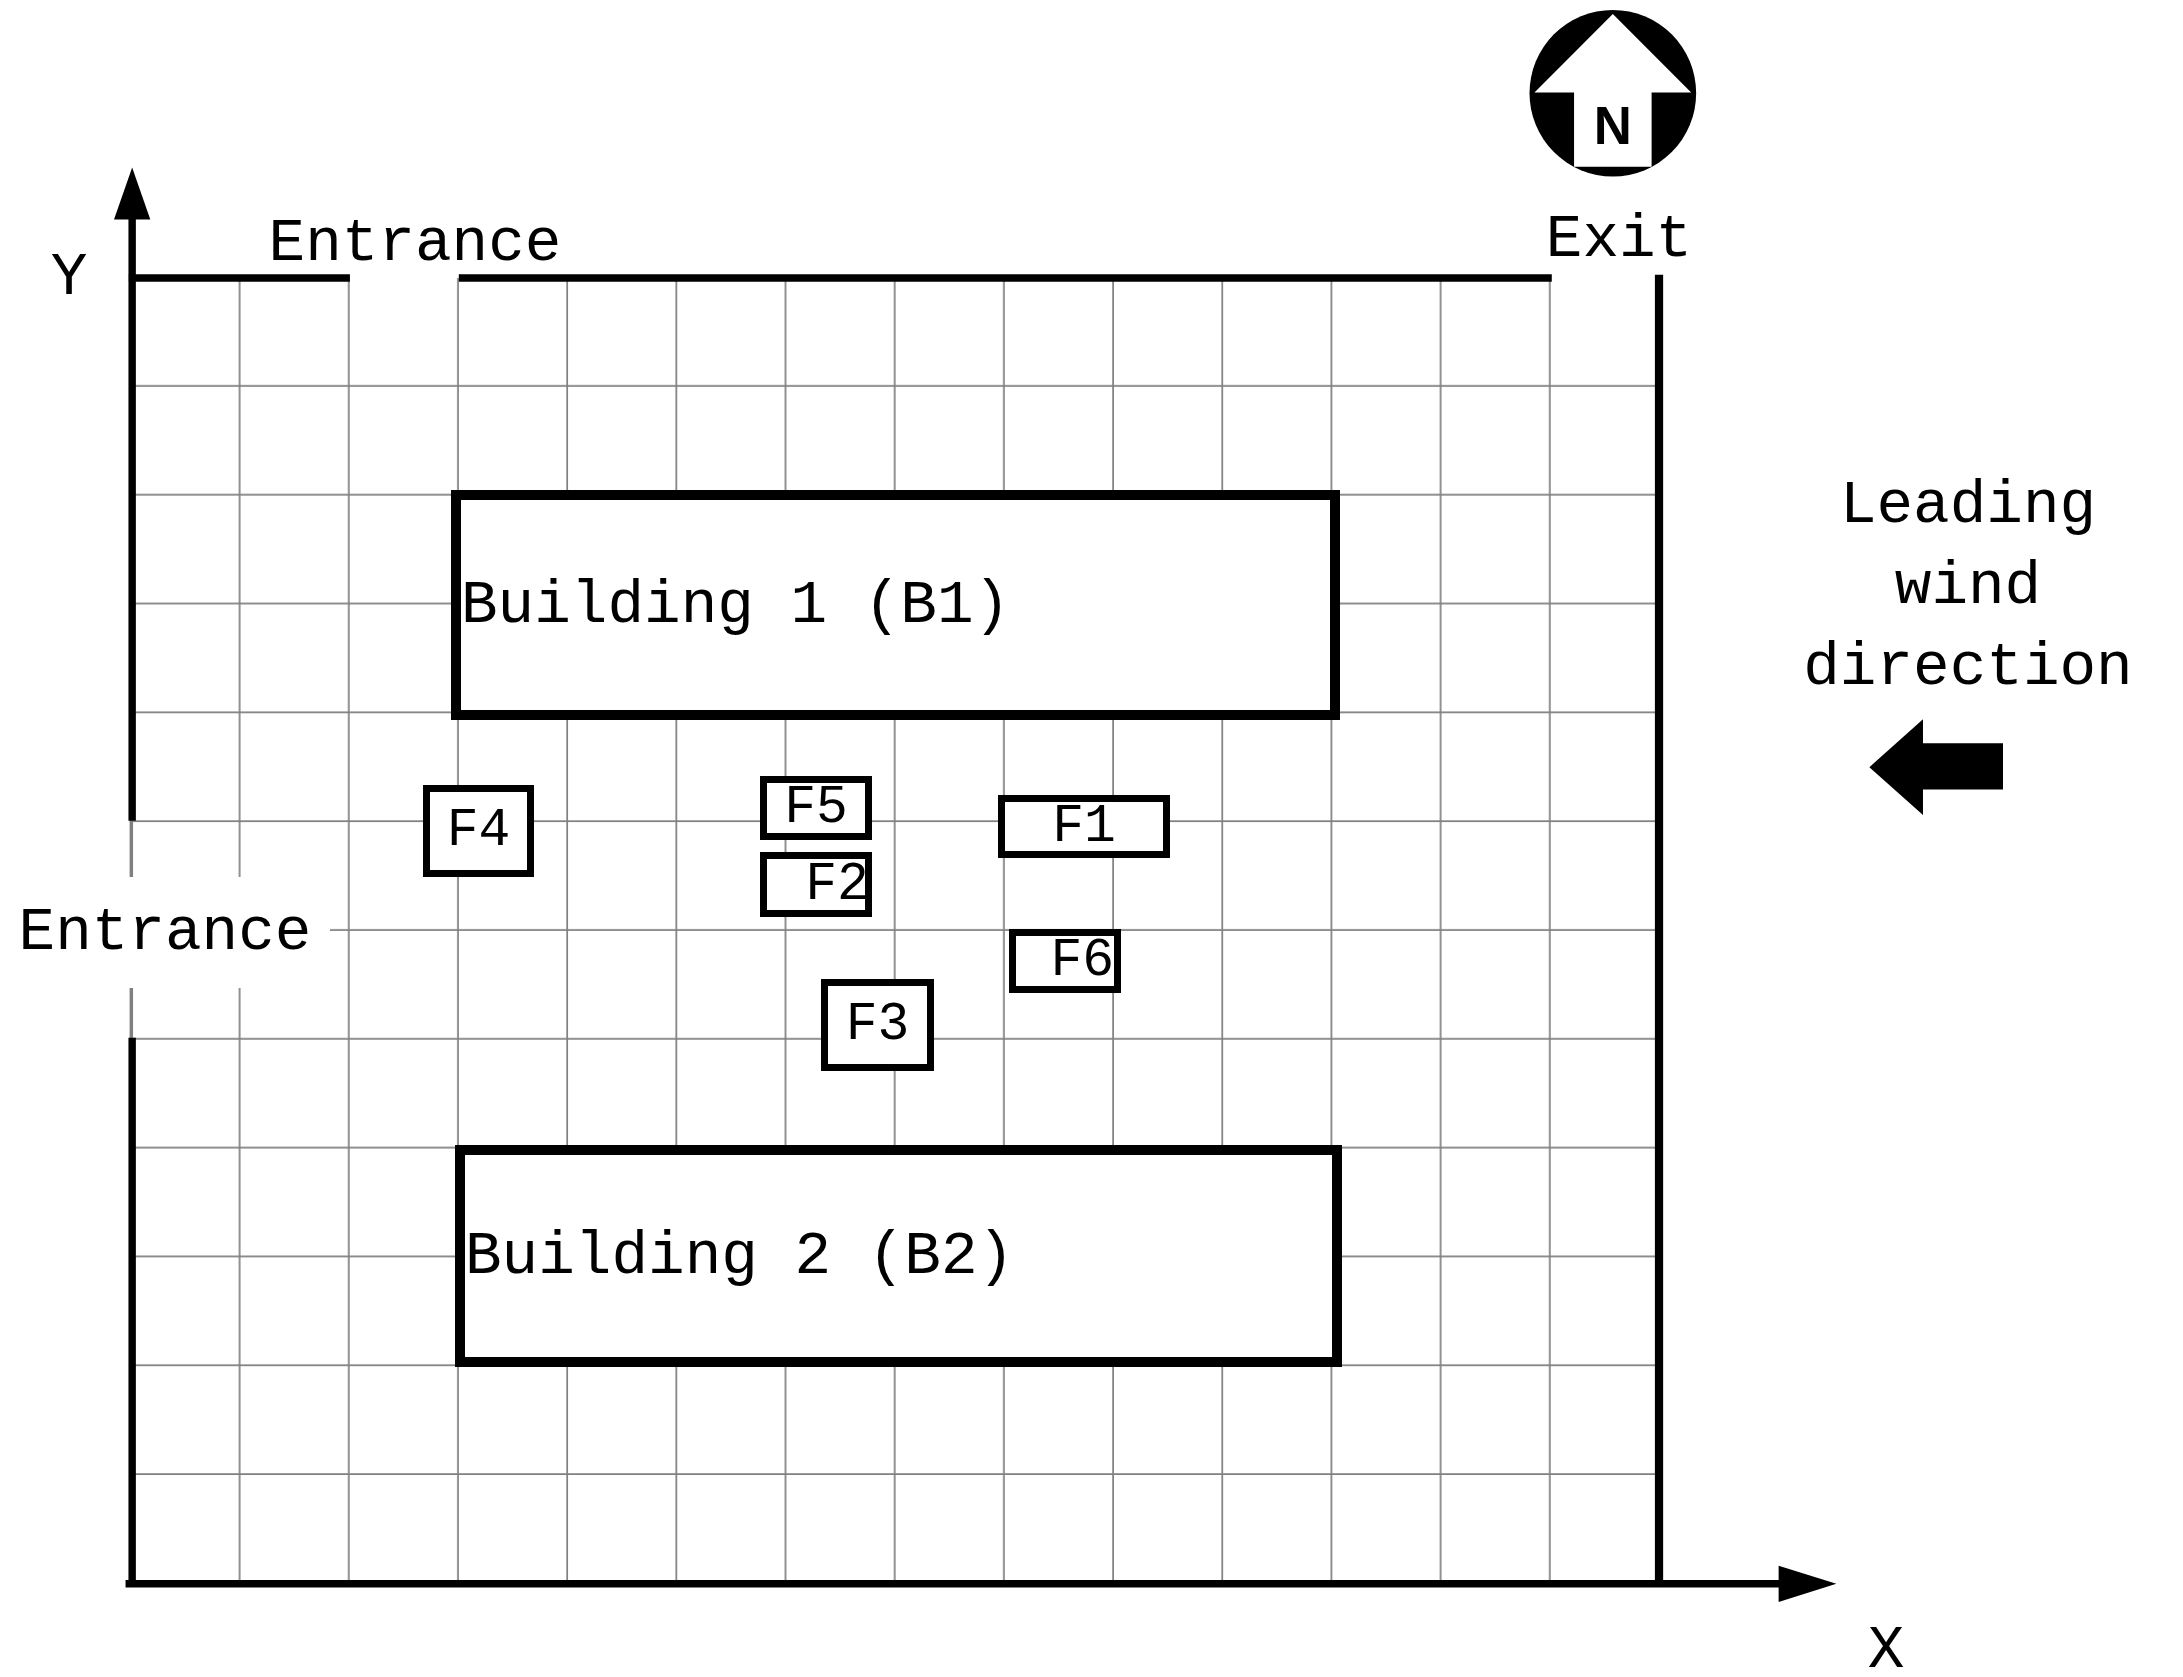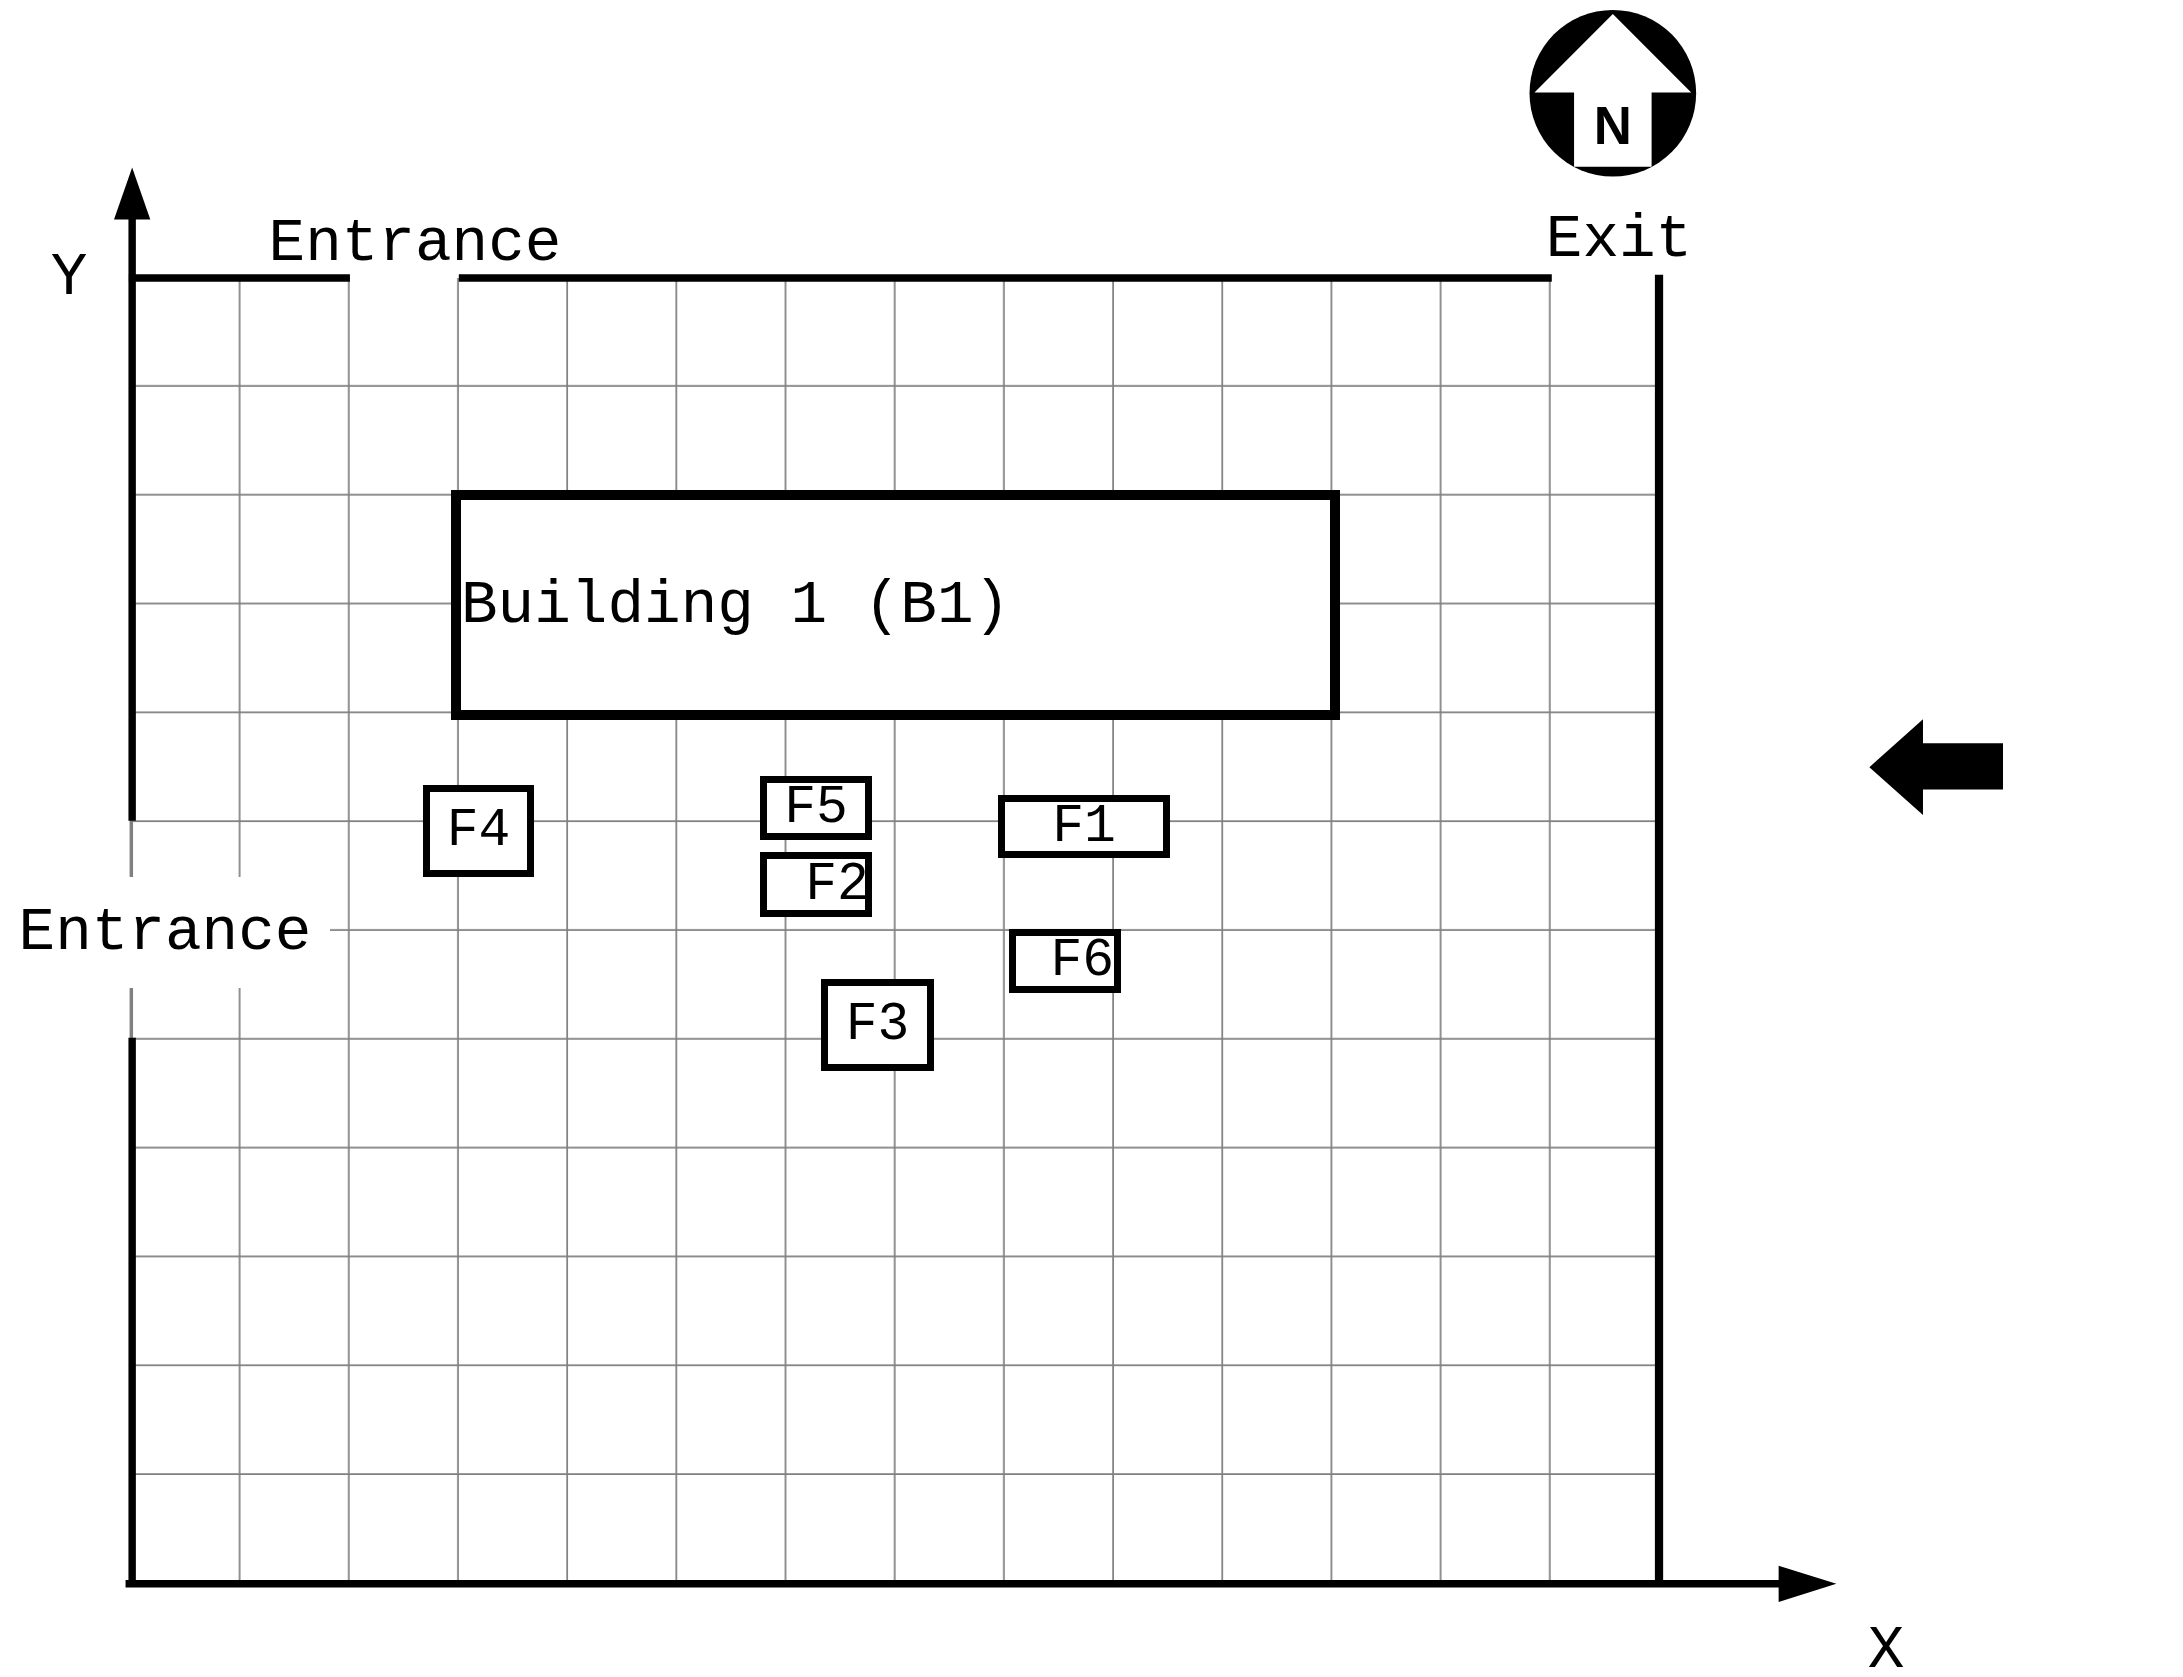--- a/index.html
+++ b/index.html
@@ -80,20 +80,23 @@
     <g>
       <circle cx="1955" cy="113" r="101" fill="#000"></circle>
       <polygon points="1955,17 2050,112 2002,112 2002,202 1908,202 1908,112 1860,112" fill="#ffffff"></polygon>
       <text class="compass-n" x="1955" y="174" text-anchor="middle" fill="#000">N</text>
     </g>
   </svg>
 
   <div class="building" style="left:451px; top:490px; width:889px; height:230px;">
     <span>Building 1 (B1)</span>
   </div>
+  <div class="building" style="left:455px; top:1145px; width:887px; height:222px;">
+    <span>Building 2 (B2)</span>
+  </div>
 
   <div class="fbox" style="left:998px; top:795px; width:172px; height:63px;">
     <span>F1</span>
   </div>
   <div class="fbox" style="left:760px; top:852px; width:112px; height:65px;padding-left:42px;">
     <span>F2</span>
   </div>
   <div class="fbox" style="left:821px; top:979px; width:113px; height:92px;">
     <span>F3</span>
   </div>
@@ -107,15 +110,17 @@
     <span>F6</span>
   </div>
 
   <div class="lbl" style="left:69px; top:277px;">Y</div>
   <div class="lbl" style="left:1886px; top:1650px;">X</div>
   <div class="lbl" style="left:415px; top:243px;">Entrance</div>
   <div class="lbl" style="left:1619px; top:239px;">Exit</div>
   <div class="entrance-left">
     <span>Entrance</span>
   </div>
+  <div class="lbl" style="left:1968px; top:586px;">Leading wind
+direction</div>
 
 </div>
 
 
 </body></html>

